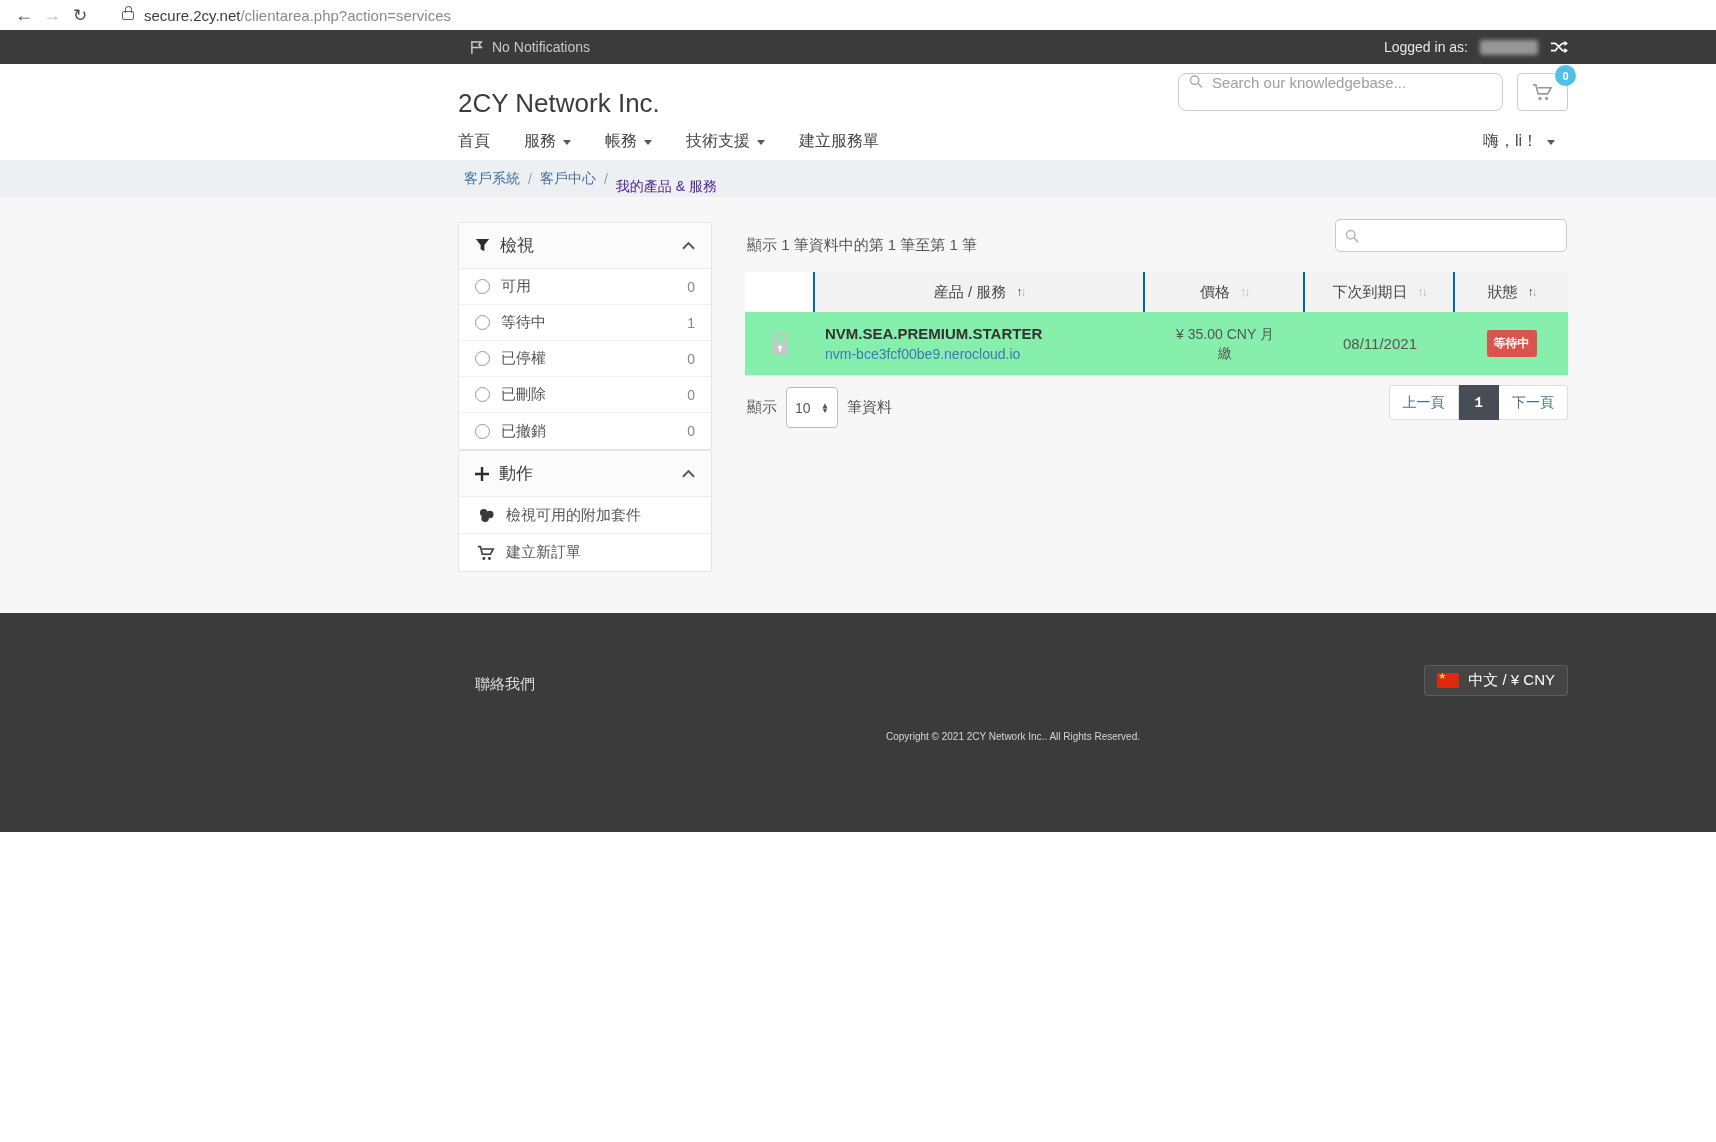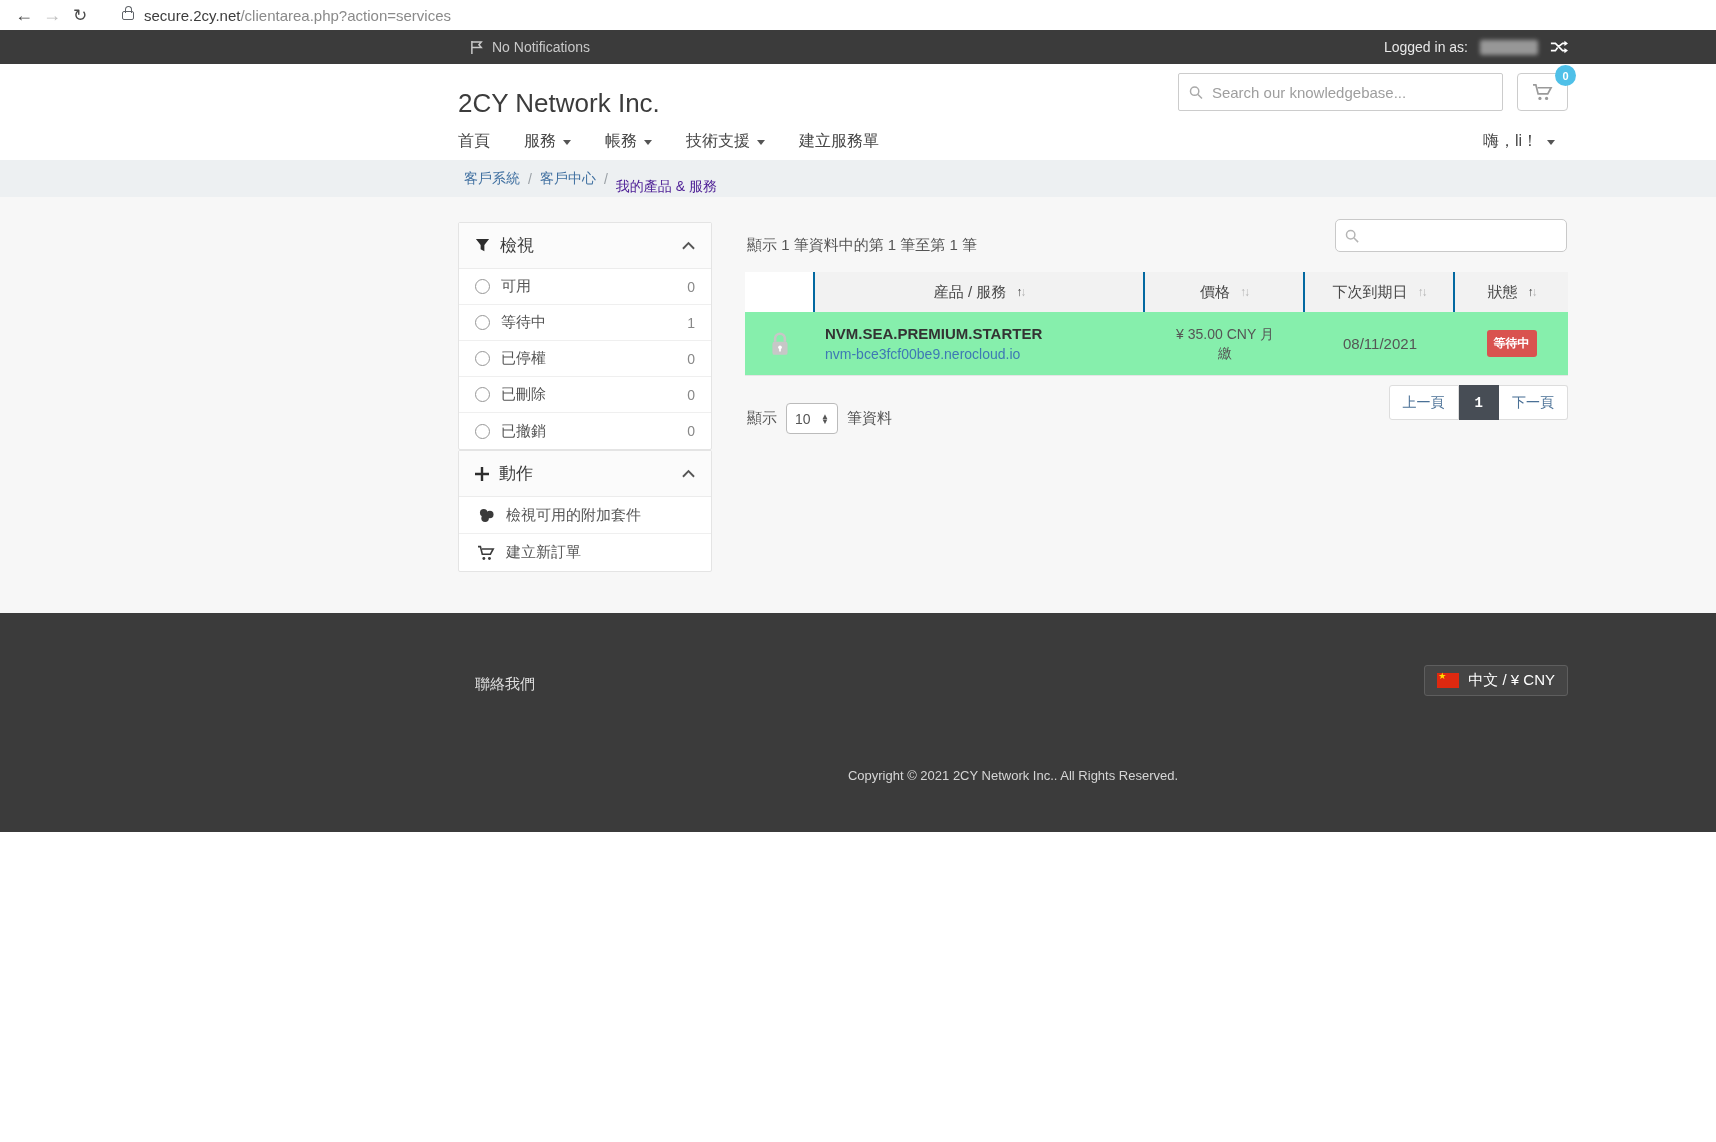--- a/index.html
+++ b/index.html
@@ -20,21 +20,21 @@
   .topbar { height:34px; background:#3b3b3b; position:relative; font-size:14px; }
   .container { position:relative; margin-left:458px; width:1110px; height:100%; }
   .notif { position:absolute; left:12px; top:0; height:34px; display:flex; align-items:center; gap:7px; color:#c9c9c9; cursor:pointer; }
   .topbar-right { position:absolute; right:0; top:0; height:34px; display:flex; align-items:center; gap:12px; }
   .loggedin-label { color:#e8e8e8; }
   .redacted { width:58px; height:15px; background:#a8a8a8; border-radius:2px; filter:blur(2px); opacity:.85; }
 
   
   .header { height:96px; background:#fff; position:relative; }
   .logo { position:absolute; left:0; top:24px; font-size:26px; color:#3c3c3c; cursor:pointer; }
-  .kbsearch { position:absolute; left:720px; top:9px; width:325px; height:38px; border:1px solid #ccc; border-radius:2px; background:#fff; display:flex; align-items:center; padding:0 10px; }
+  .kbsearch { position:absolute; left:720px; top:9px; width:325px; height:38px; border:1px solid #ccc; border-radius:8px; background:#fff; display:flex; align-items:flex-start; padding:0 10px; }
   .kbsearch input { border:none; outline:none; font-size:15px; color:#555; width:100%; margin-left:9px; font-family:inherit; }
   .kbsearch input::placeholder { color:#9e9e9e; }
   .cartbtn { position:absolute; left:1059px; top:9px; width:51px; height:38px; border:1px solid #ccc; border-radius:4px; background:#fff; display:flex; align-items:center; justify-content:center; cursor:pointer; }
   .cart-badge { position:absolute; right:-9px; top:-9px; width:21px; height:21px; border-radius:50%; background:#4fc0e8; color:#fff; font-size:11px; font-weight:bold; display:flex; align-items:center; justify-content:center; }
   .navrow { position:absolute; left:0; bottom:8px; display:flex; align-items:center; gap:34px; font-size:16px; color:#474747; }
   .navitem { display:flex; align-items:center; gap:7px; cursor:pointer; }
   .caret { width:0; height:0; border-left:4.5px solid transparent; border-right:4.5px solid transparent; border-top:5px solid #555; margin-top:2px; }
   .greeting { position:absolute; right:13px; bottom:8px; display:flex; align-items:center; gap:9px; font-size:16px; cursor:pointer; }
 
   
@@ -73,36 +73,36 @@
   .sort { font-size:12px; letter-spacing:-2px; margin-left:2px; }
   .s-dark { color:#3a3a3a; } .s-grey { color:#b5b5b5; }
   .drow { display:flex; width:100%; background:#86efac; border-bottom:1px solid #e5e5e5; height:64px; align-items:center; cursor:pointer; }
   .cell { display:flex; flex-direction:column; align-items:center; justify-content:center; color:#555; font-size:14px; line-height:19px; text-align:center; }
   .prod-cell { align-items:flex-start; text-align:left; padding-left:10px; }
   .prod-name { font-weight:bold; color:#333; font-size:15px; line-height:20px; }
   .prod-dom { color:#3e79b4; font-size:14px; line-height:20px; cursor:pointer; }
   .badge-pending { background:#d9534f; color:#fff; font-size:12px; font-weight:bold; padding:4px 7px; border-radius:3px; }
 
   .bottomrow { position:absolute; left:0; top:188px; width:823px; }
-  .pagesize { position:absolute; left:2px; top:18px; display:flex; align-items:center; gap:9px; font-size:15px; color:#555; }
-  .sizesel { width:52px; height:31px; border:1px solid #bbb; border-radius:4px; background:#fff; display:flex; align-items:center; justify-content:space-between; padding:0 8px; cursor:pointer; font-size:14px; color:#555; }
+  .pagesize { position:absolute; left:2px; top:2px; display:flex; align-items:center; gap:9px; font-size:15px; color:#555; }
+  .sizesel { width:52px; height:41px; border:1px solid #bbb; border-radius:4px; background:#fff; display:flex; align-items:center; justify-content:space-between; padding:0 8px; cursor:pointer; font-size:14px; color:#555; }
   .stepper { display:flex; flex-direction:column; line-height:5px; font-size:8px; color:#555; }
   .pager { position:absolute; right:0; top:0; display:flex; }
   .pbtn { height:35px; display:flex; align-items:center; padding:0 13px; background:#fff; border:1px solid #ddd; font-size:14px; color:#4a7096; cursor:pointer;font-family:Liberation Mono, monospace; }
   .pbtn.first { border-radius:3px 0 0 3px; }
   .pbtn.last { border-radius:0 3px 3px 0; border-left:none; }
   .pbtn.active { background:#474d55; border-color:#474d55; color:#fff; font-weight:bold; padding:0 15px; }
 
   
   .footer { height:219px; background:#3b3b3b; position:relative; }
   .contact { position:absolute; left:17px; top:62px; color:#dedede; font-size:15px; cursor:pointer; }
   .langbtn { position:absolute; right:0; top:52px; height:31px; background:#454545; border:1px solid #5e5e5e; border-radius:3px; display:flex; align-items:center; gap:9px; padding:0 12px; color:#fff; font-size:15px; cursor:pointer; }
   .cnflag { width:22px; height:15px; background:#de2910; position:relative; flex:none; }
   .cnflag:before { content:"★"; position:absolute; left:1px; top:-2px; color:#ffde00; font-size:9px; }
-  .copyright { position:absolute; left:0; top:118px; width:100%; text-align:center; color:#d6d6d6; font-size:13px;margin-top:37px; }
+  .copyright { position:absolute; left:0; top:118px; width:100%; text-align:center; color:#d6d6d6; font-size:10px; }
 
   svg { display:block; }
 </style>
 </head>
 <body>
 
 <div class="browser">
   <div class="bicon">←</div>
   <div class="bicon disabled">→</div>
   <div class="bicon" style="font-size:17px;">↻</div>

